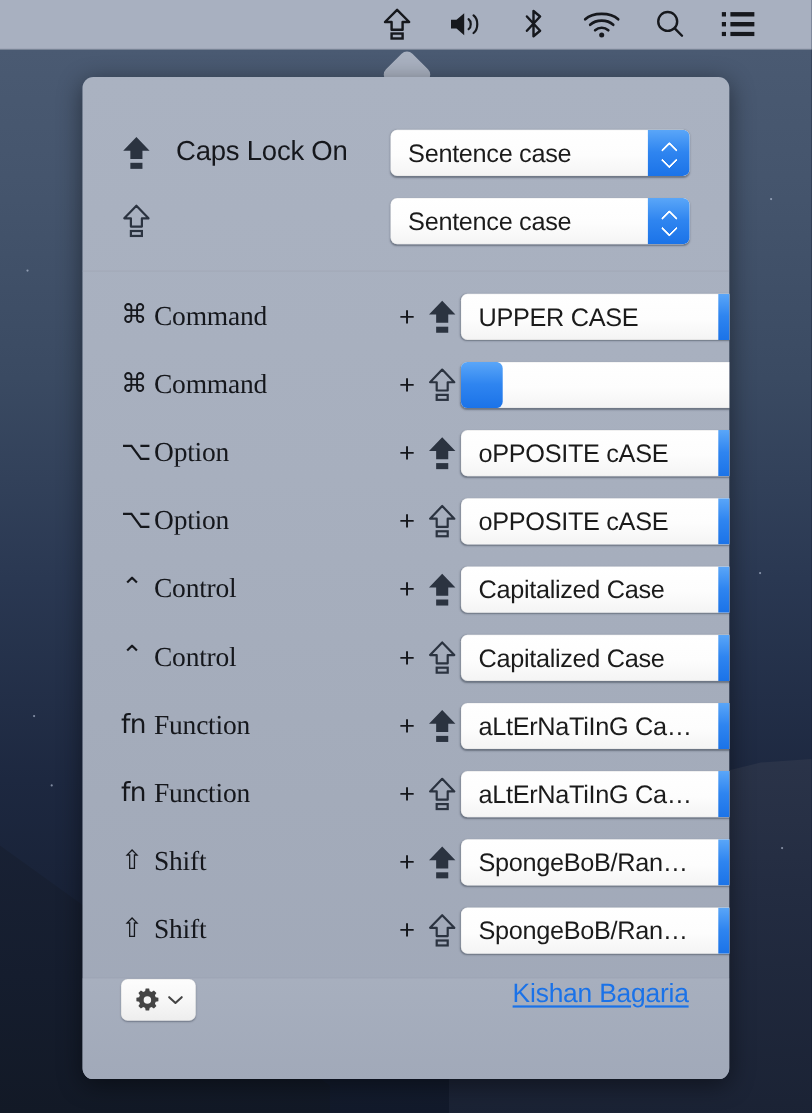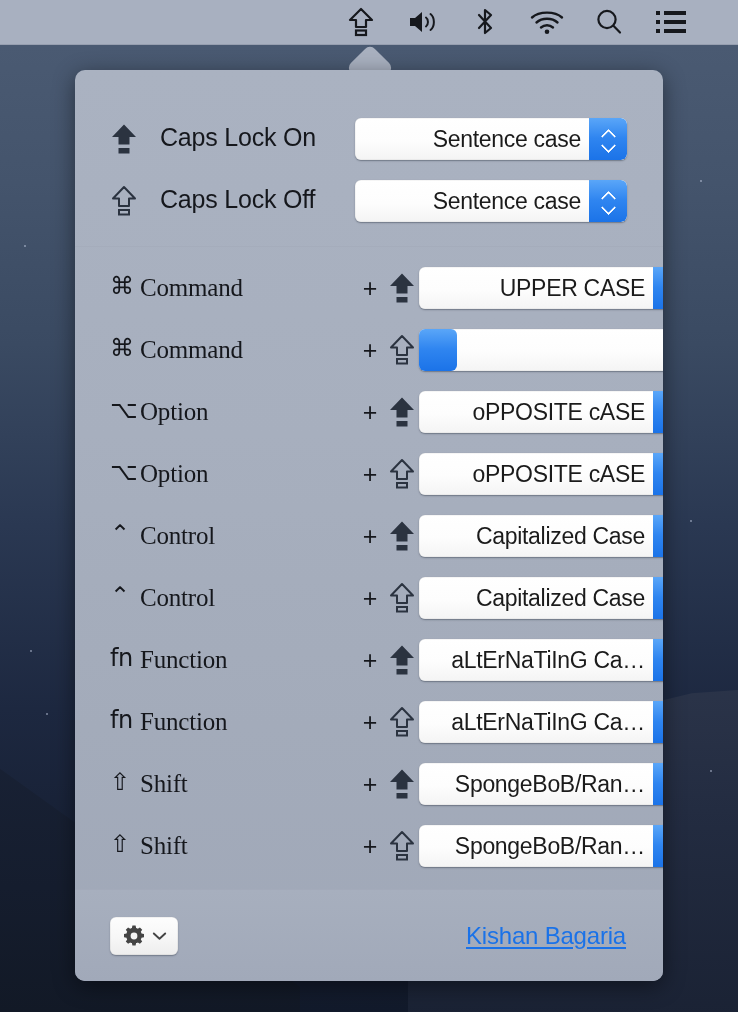--- a/index.html
+++ b/index.html
@@ -195,21 +195,20 @@
     flex: 0 0 272px;
     width: 272px;
     height: 42px;
     margin-left: auto;
     background: linear-gradient(180deg, #ffffff 0%, #fdfdfd 55%, #f4f4f4 100%);
     border-radius: 6px;
     box-shadow: 0 1px 1.5px rgba(40,48,62,.45), inset 0 0 0 .5px rgba(0,0,0,.08);
     display: flex;
     align-items: center;
     overflow: hidden;
-    text-align: right;
   }
   .popup-value {
     flex: 1;
     min-width: 0;
     padding-left: 16px;
     padding-right: 8px;
     font-size: 23px;
     color: #1b1b1b;
     letter-spacing: -.3px;
     white-space: nowrap;
@@ -245,21 +244,21 @@
   }
   .chev.down::before {
     transform: rotate(225deg);
     top: 0px;
   }
 
   
   .footer {
     height: 96px;
     display: flex;
-    align-items: center;
+    align-items: flex-start;
     padding: 0 37px 0 35px;
     background: linear-gradient(180deg, #a7afbe 0%, #a1a9b9 100%);
   }
   .gear-btn {
     width: 68px;
     height: 38px;
     background: linear-gradient(180deg, #fdfdfd 0%, #f7f7f7 52%, #ededed 100%);
     border-radius: 6px;
     box-shadow: 0 1px 1.5px rgba(40,48,62,.4), inset 0 0 0 .5px rgba(0,0,0,.1);
     display: flex;
@@ -382,21 +381,20 @@
     </div>
 
     <div class="row">
       <div class="label-cell">
         <span class="caps-icon lead">
           <svg width="28" height="32" viewBox="0 0 28 32" fill="none">
             <path d="M14 2 L25 13.5 H19 V21 H9 V13.5 H3 Z" stroke="#2b3340" stroke-width="2" stroke-linejoin="round" fill="none"></path>
             <rect x="9" y="25" width="10" height="4.5" stroke="#2b3340" stroke-width="2" fill="none"></rect>
           </svg>
         </span>
-        <span class="label-text">Caps Lock Off</span>
       </div>
       <div class="popup-btn">
         <span class="popup-value">Sentence case</span>
         <span class="popup-stepper">
           <span class="chev up"></span>
           <span class="chev down"></span>
         </span>
       </div>
     </div>
 

